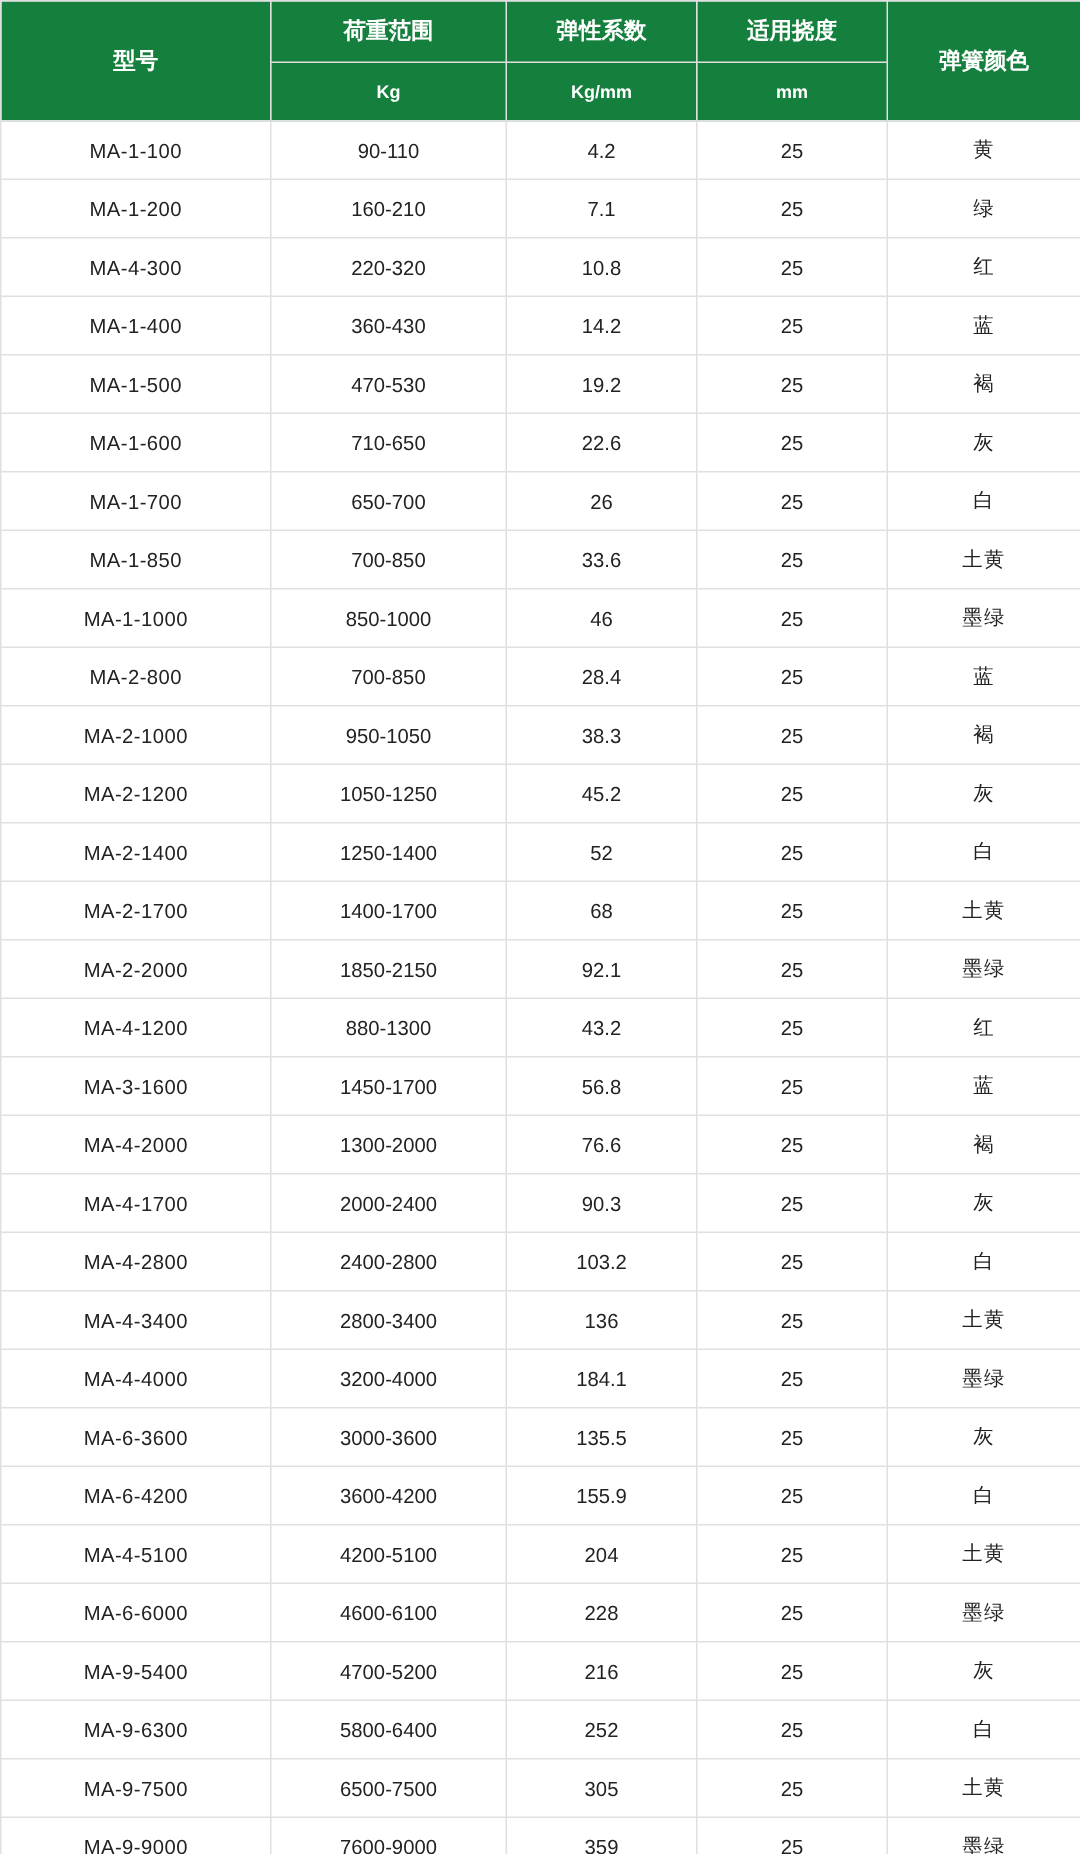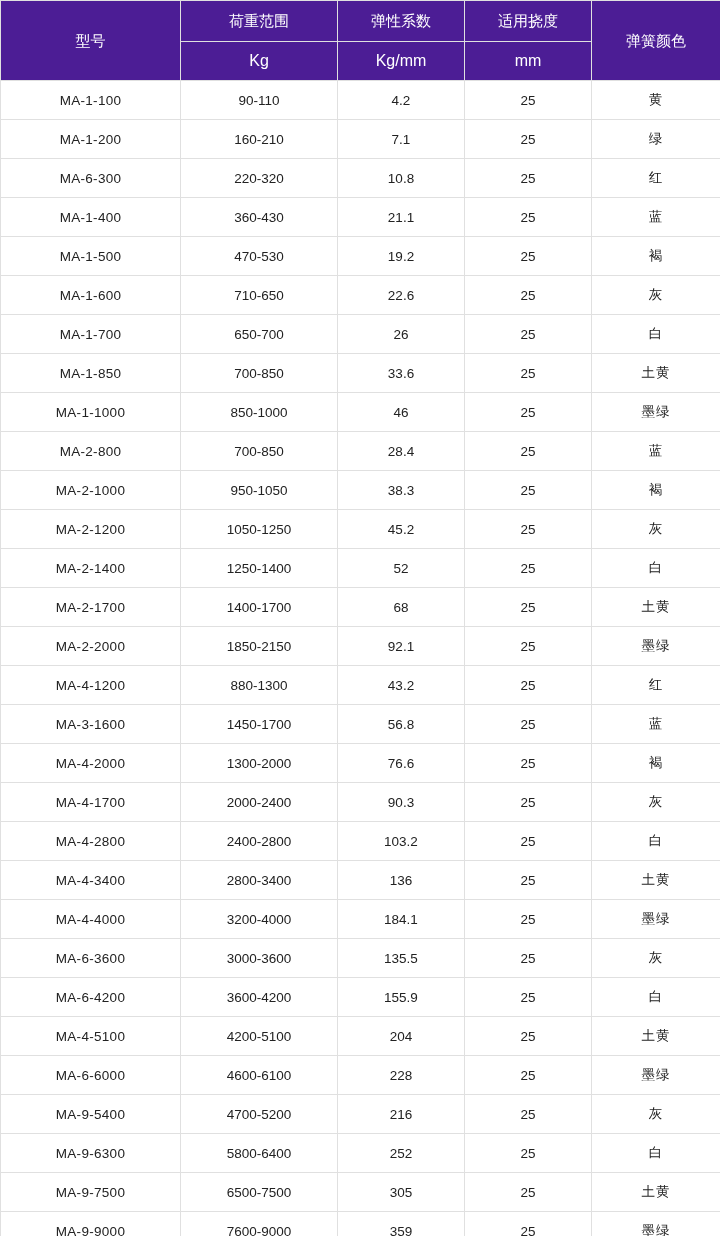--- a/index.html
+++ b/index.html
@@ -23,31 +23,31 @@
   table.spec col.c3 { width: 127px; }
   table.spec col.c4 { width: 129px; }
 
   table.spec th,
   table.spec td {
     border: 1px solid #e0e0e0;
     text-align: center;
     vertical-align: middle;
   }
   thead th {
-    background: #4c1d95;
+    background: #15803d;
     color: #ffffff;
     border: 1px solid #d94144;
-    font-weight: normal;
+    font-weight: bold;
     font-size: 15px;
     height: 40px;
     padding: 0 20px;
     line-height: 1.2;
   }
   thead th.unit {
-    font-size: 16px;
+    font-size: 12px;
     height: 38px;
   }
   tbody td {
     height: 38px;
     font-size: 13.5px;
     color: #222222;
     background: #ffffff;
     padding: 0 4px;
   }
   tbody td.model {
@@ -92,30 +92,30 @@
         <td class="color">黄</td>
       </tr>
       <tr>
         <td class="model">MA-1-200</td>
         <td class="load-range">160-210</td>
         <td class="spring-rate">7.1</td>
         <td class="deflection">25</td>
         <td class="color">绿</td>
       </tr>
       <tr>
-        <td class="model">MA-6-300</td>
+        <td class="model">MA-4-300</td>
         <td class="load-range">220-320</td>
         <td class="spring-rate">10.8</td>
         <td class="deflection">25</td>
         <td class="color">红</td>
       </tr>
       <tr>
         <td class="model">MA-1-400</td>
         <td class="load-range">360-430</td>
-        <td class="spring-rate">21.1</td>
+        <td class="spring-rate">14.2</td>
         <td class="deflection">25</td>
         <td class="color">蓝</td>
       </tr>
       <tr>
         <td class="model">MA-1-500</td>
         <td class="load-range">470-530</td>
         <td class="spring-rate">19.2</td>
         <td class="deflection">25</td>
         <td class="color">褐</td>
       </tr>

